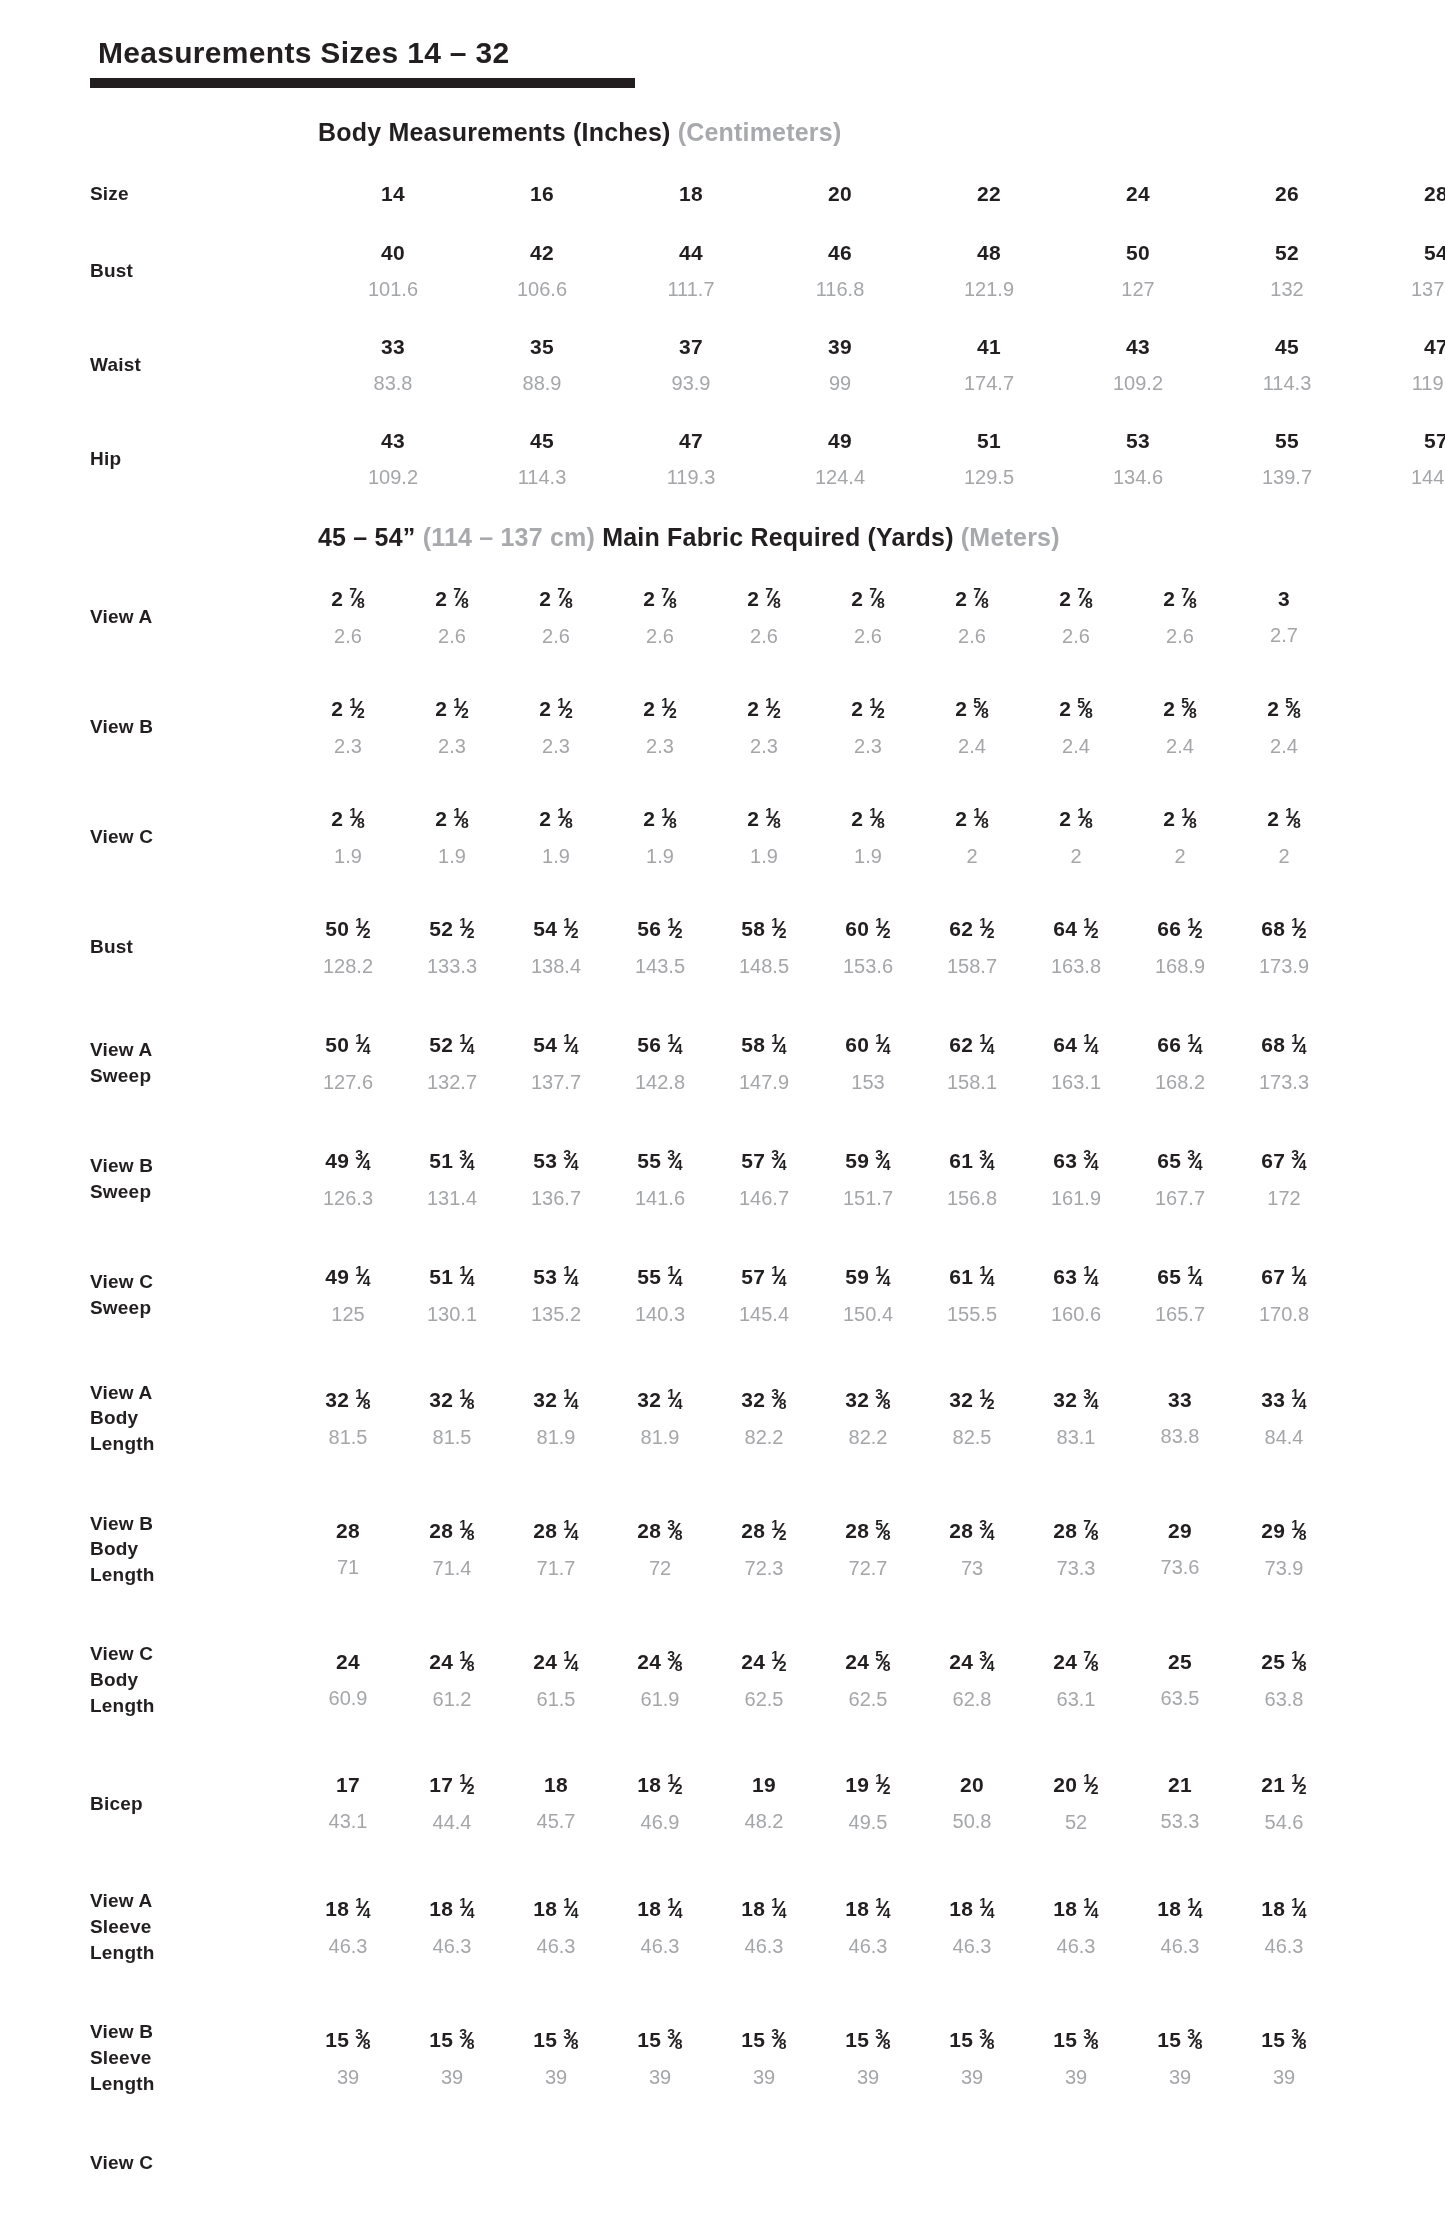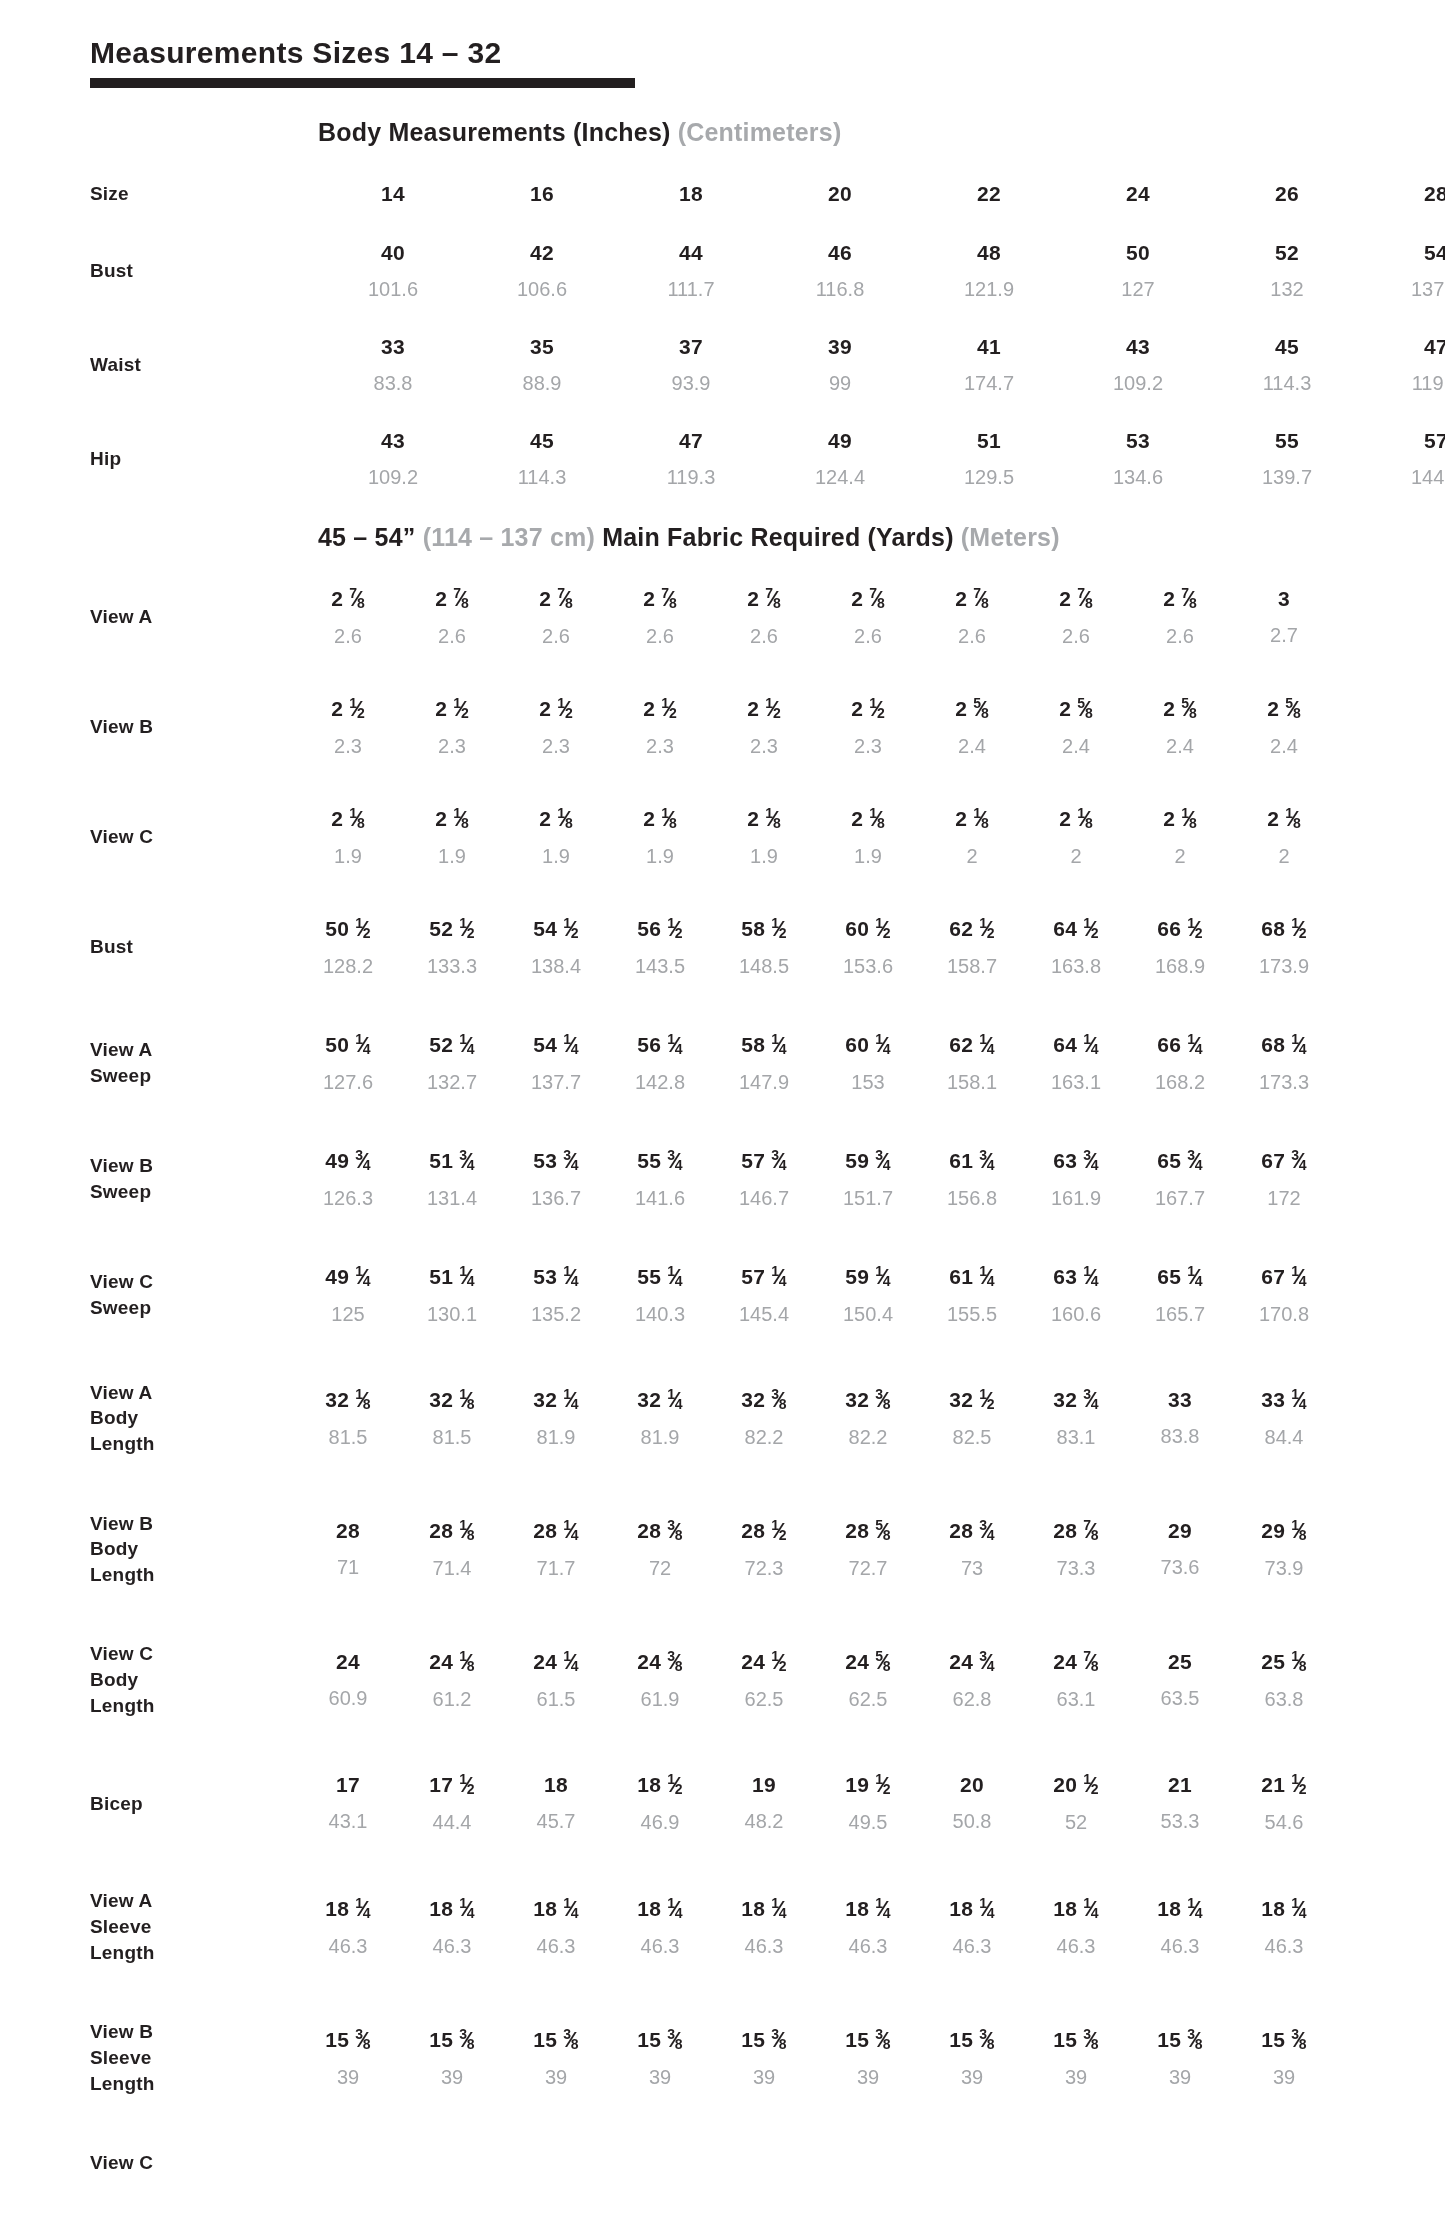--- a/index.html
+++ b/index.html
@@ -12,21 +12,21 @@
     width:1445px;
     min-height:2218px;
     box-sizing:border-box;
     padding:36px 40px 40px 90px;
     background:#fff;
   }
   h1{
     font-size:30px;
     font-weight:bold;
     letter-spacing:0.3px;
-    margin:0 0 8px 0;
+    margin:0 0 8px 8px;
   }
   .title-rule{
     width:545px;
     height:10px;
     background:#231f20;
     margin:0 0 10px 0;
   }
   .sec-heading{
     font-size:25px;
     font-weight:bold;

